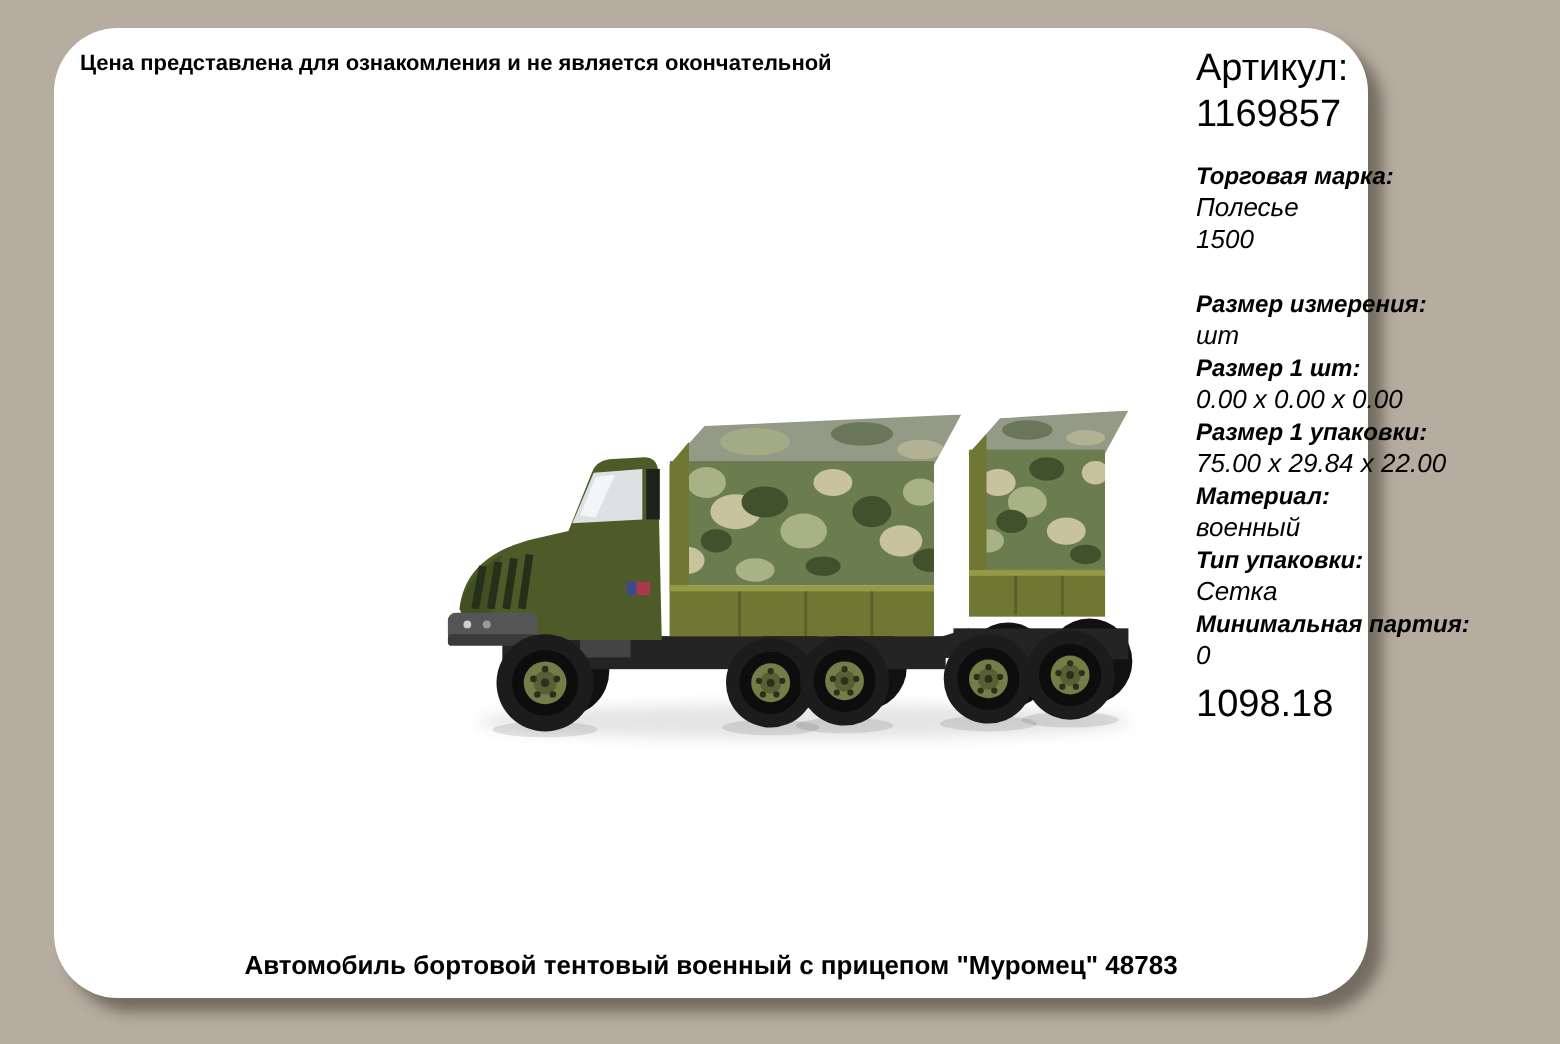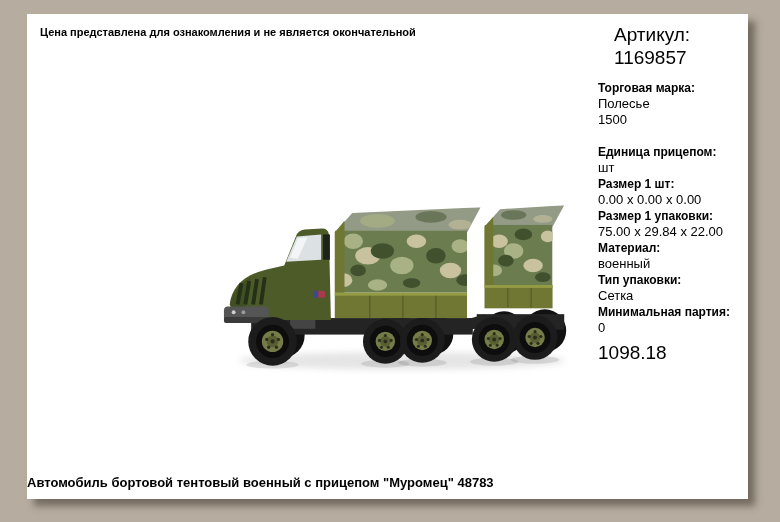--- a/index.html
+++ b/index.html
@@ -4,42 +4,43 @@
 <style>
   html,body{margin:0;padding:0;}
   body{
     width:780px;height:522px;
     background:var(--background,#b6ac9f);
     font-family:"Liberation Sans","DejaVu Sans",sans-serif;
     position:relative;overflow:hidden;
     color:var(--text,#000);
   }
   .card{
-    position:absolute;left:27px;top:14px;width:721px;height:485px;
+    position:absolute;left:27px;top:14px;width:657px;height:485px;
     background:var(--card,#fff);
     box-shadow:7px 7px 7px rgba(52,44,36,.5);
+    border-radius:32px;
   }
   .disclaimer{
     position:absolute;left:13px;top:12px;
     font-size:11px;font-weight:bold;white-space:nowrap;
   }
   .details{
     position:absolute;left:571px;top:9px;width:172px;
   }
   .big-label,.big-value{
     font-size:19px;line-height:23px;font-weight:normal;display:block;
   }
-  .sku-block{margin:0 0 11px 16px;}
-  .field{height:32px;}
+  .sku-block{margin:0 0 11px 0;}
+  .field{height:32px;font-style:italic;}
   .field .flabel{display:block;font-size:12px;line-height:16px;font-weight:bold;}
   .field .fvalue{display:block;font-size:13px;line-height:16px;}
   .price-block{margin-top:5px;}
   .product-title{
     position:absolute;left:0;top:461px;width:100%;
-    font-size:13px;font-weight:bold;
+    text-align:center;font-size:13px;font-weight:bold;
   }
   .truck{position:absolute;left:195px;top:182px;width:350px;height:178px;}
   
   .cab{fill:var(--cab,#4d5b29);}
   .cab-shade{fill:var(--cab_dark,#3a4820);}
   .canvas-base{fill:var(--canvas_base,#6b7c4e);}
   .canvas-top{fill:var(--canvas_top,#939a85);}
   .camo-beige{fill:var(--camo_beige,#c8c29f);}
   .camo-light{fill:var(--camo_light,#a9b284);}
   .camo-dark{fill:var(--camo_dark,#41512e);}
@@ -71,21 +72,21 @@
     </div>
 
     <div class="field">
       <span class="flabel">Торговая марка:</span>
       <span class="fvalue">Полесье</span>
     </div>
     <div class="field">
       <span class="fvalue">1500</span>
     </div>
     <div class="field">
-      <span class="flabel">Единица прицепом:</span>
+      <span class="flabel">Размер измерения:</span>
       <span class="fvalue">шт</span>
     </div>
     <div class="field">
       <span class="flabel">Размер 1 шт:</span>
       <span class="fvalue">0.00 x 0.00 x 0.00</span>
     </div>
     <div class="field">
       <span class="flabel">Размер 1 упаковки:</span>
       <span class="fvalue">75.00 x 29.84 x 22.00</span>
     </div>

